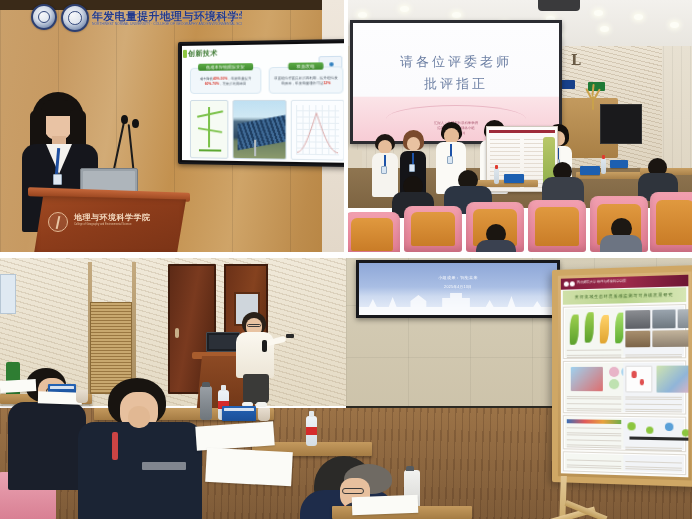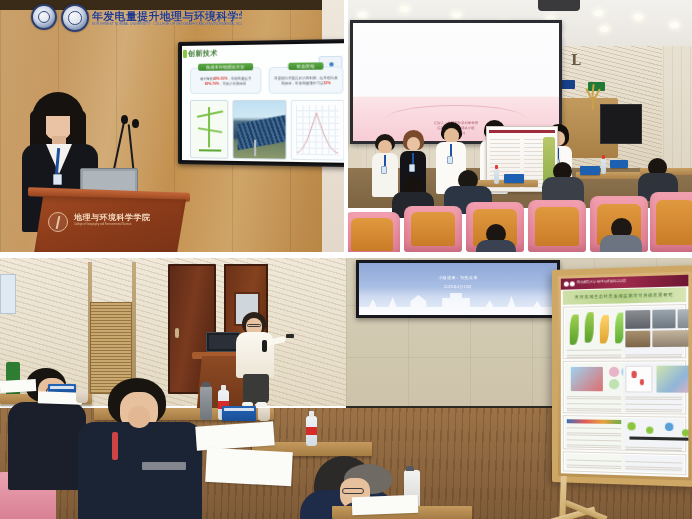--- a/index.html
+++ b/index.html
@@ -520,20 +520,22 @@
     <div class="tr-tv2"></div>
     <div class="tr-plant">
       <span style="left:8px;top:0;transform:rotate(6deg)"></span>
       <span style="left:4px;top:4px;transform:rotate(-28deg)"></span>
       <span style="left:12px;top:4px;transform:rotate(30deg)"></span>
       <span style="left:8px;top:12px;height:14px"></span>
     </div>
 
     <div class="tr-screen">
       <div class="tr-screen-inner">
+        <div class="tr-screen-line1">请各位评委老师</div>
+        <div class="tr-screen-line2">批评指正</div>
         <div class="tr-screen-arc"></div>
         <div class="tr-screen-sub">
           <span>汇报人：地理与环境科学学院</span><br>
           <span>指导教师：科研训练小组</span><br>
           <span>2025 年 4 月</span>
         </div>
       </div>
     </div>
 
     <div class="tr-stage-panel"></div>

